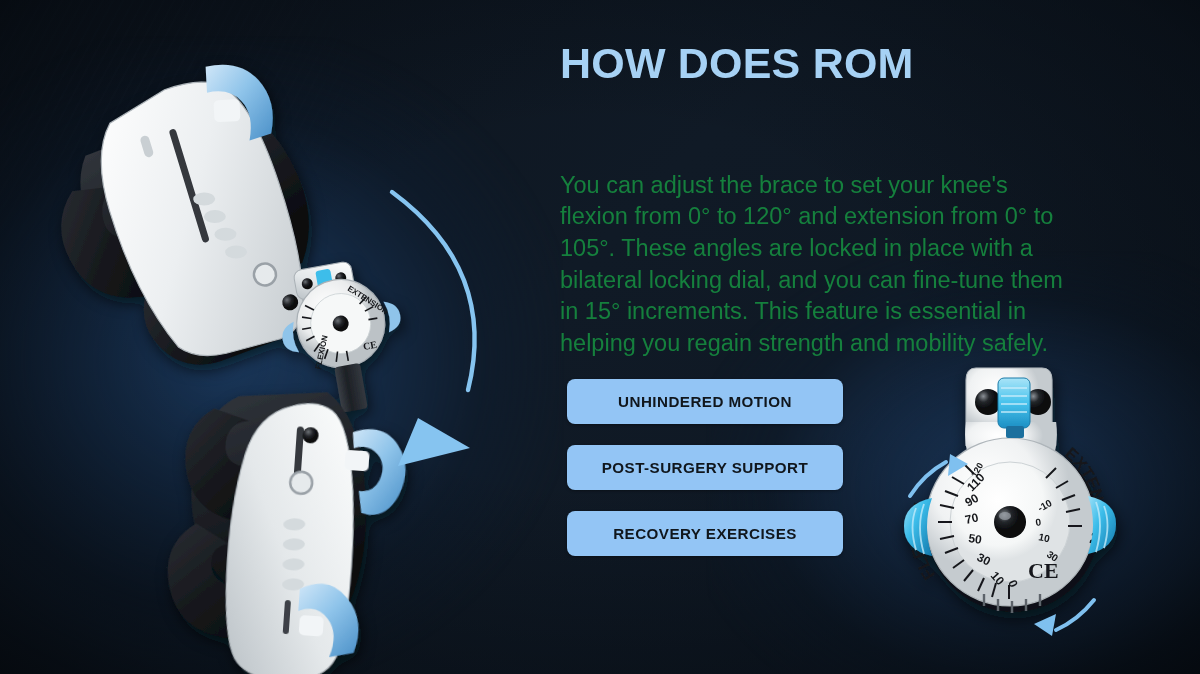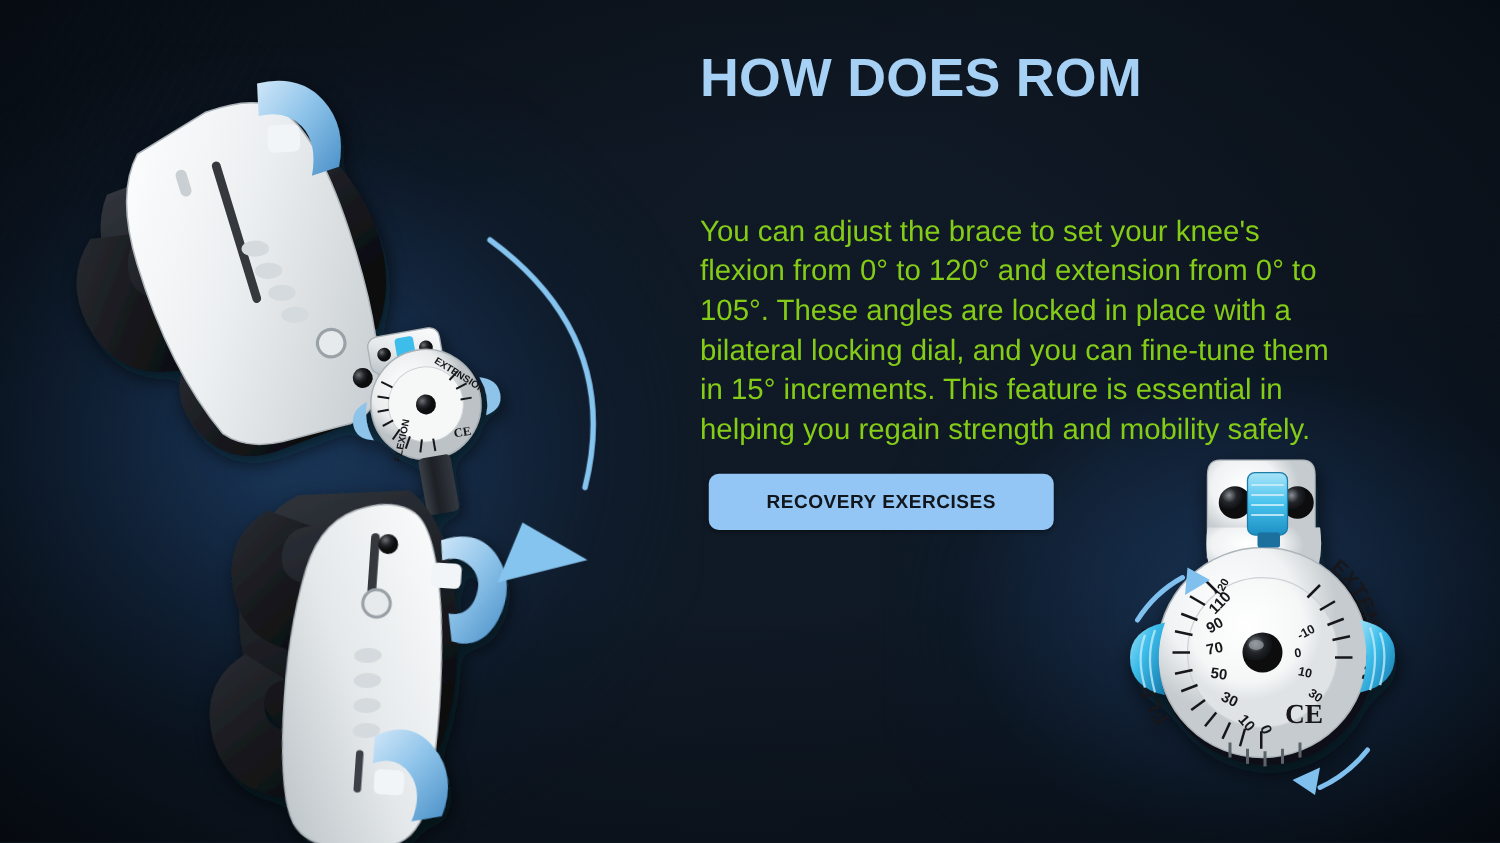--- a/index.html
+++ b/index.html
@@ -29,21 +29,21 @@
   .bg-texture{position:absolute;left:0;top:0;width:430px;height:330px;opacity:.22;
     background-image:repeating-linear-gradient(118deg,rgba(120,160,210,.10) 0 2px,rgba(0,0,0,0) 2px 9px);
     mask-image:radial-gradient(ellipse at 30% 25%,#000 0%,rgba(0,0,0,0) 70%);
     -webkit-mask-image:radial-gradient(ellipse at 30% 25%,#000 0%,rgba(0,0,0,0) 70%);}
 
   
   .headline{position:absolute;left:560px;top:40px;width:520px;
     color:#a6d1f4;font-size:43px;line-height:1.08;font-weight:bold;
     letter-spacing:.2px;text-transform:uppercase;}
   .body-copy{position:absolute;left:560px;top:146px;width:512px;
-    color:#84cc16;font-size:23.5px;line-height:1.35;font-weight:400;}
+    color:#15803d;font-size:23.5px;line-height:1.35;font-weight:400;}
 
   
   .pills{position:absolute;left:567px;top:379px;width:276px;}
   .pill{height:45px;margin-bottom:21px;border-radius:8px;
     background:#93c5f5;color:#10161c;
     display:flex;align-items:center;justify-content:center;
     font-size:15.2px;font-weight:bold;letter-spacing:.45px;
     text-transform:uppercase;
     box-shadow:0 1px 3px rgba(0,0,0,.35);}
   .pill:last-child{margin-bottom:17px;}
@@ -347,16 +347,18 @@
     <path d="M172 286 l4 -22 l-22 10 Z" fill="#7fc0ef"></path>
   </svg>
 
   <div class="headline">
     <div>HOW DOES ROM</div>
   </div>
 
   <p class="body-copy">You can adjust the brace to set your knee's flexion from 0° to 120° and extension from 0° to 105°. These angles are locked in place with a bilateral locking dial, and you can fine-tune them in 15° increments. This feature is essential in helping you regain strength and mobility safely.</p>
 
   <div class="pills">
+    <div class="pill">UNHINDERED MOTION</div>
+    <div class="pill">POST-SURGERY SUPPORT</div>
     <div class="pill">RECOVERY EXERCISES</div>
   </div>
 
 </div>
 
 </body></html>

